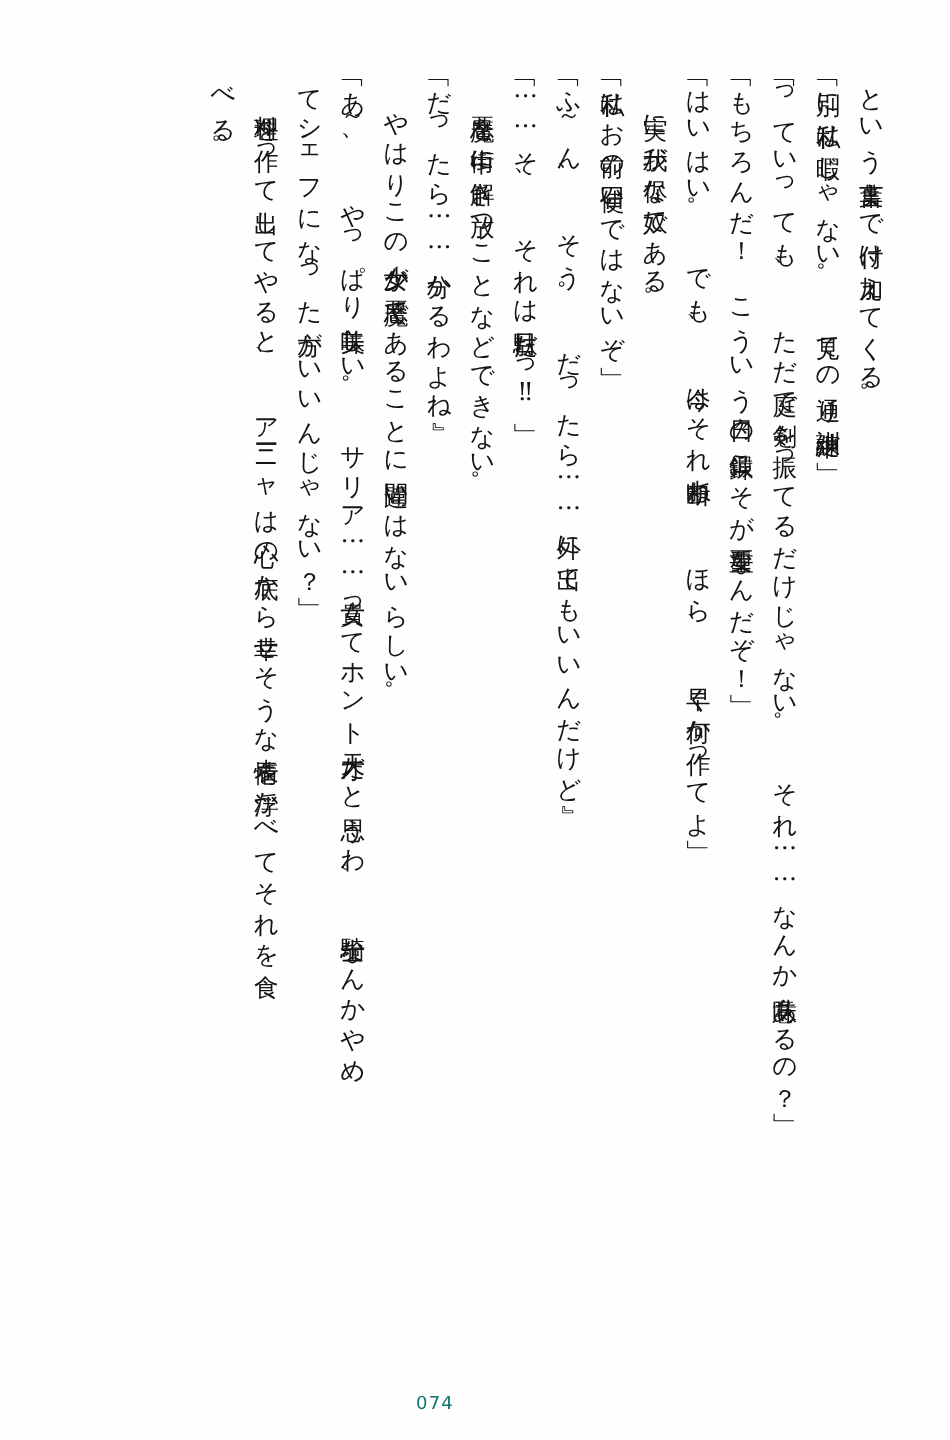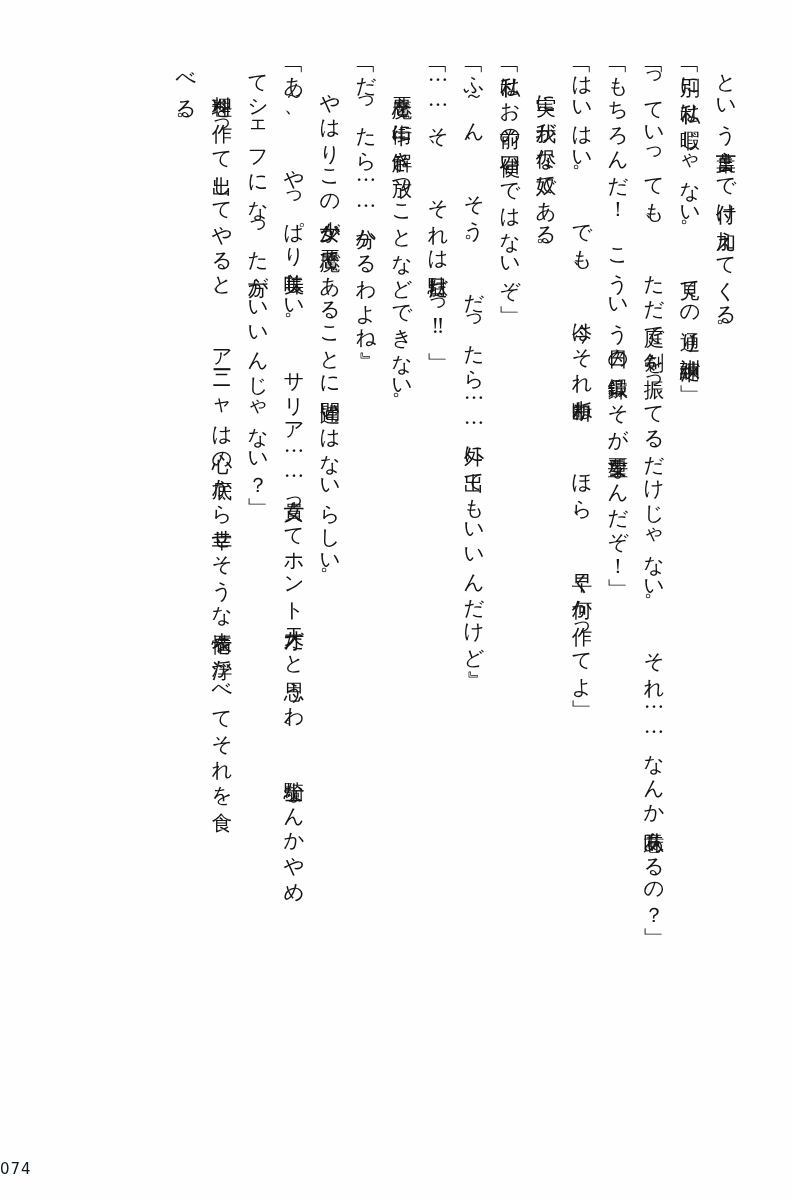--- a/index.html
+++ b/index.html
@@ -56,24 +56,25 @@
 
   .line.indent {
     padding-top: 20px;
   }
 
   #page-number {
     position: absolute;
     bottom: 22px;
     left: 0;
     width: 725px;
+    text-align: center;
     font-size: 15px;
     letter-spacing: 1px;
     font-family: "DejaVu Sans", "Liberation Sans", sans-serif;
-    color: #0f172a;
+    color: #0f766e;
   }
 </style>
 </head>
 <body>
 
 <div id="page">
 
   <div id="text-block">
     <div class="line">という言葉まで付け加えてくる。</div>
     <div class="line">「別に私は暇じゃない。 見ての通り訓練中だ」</div>

